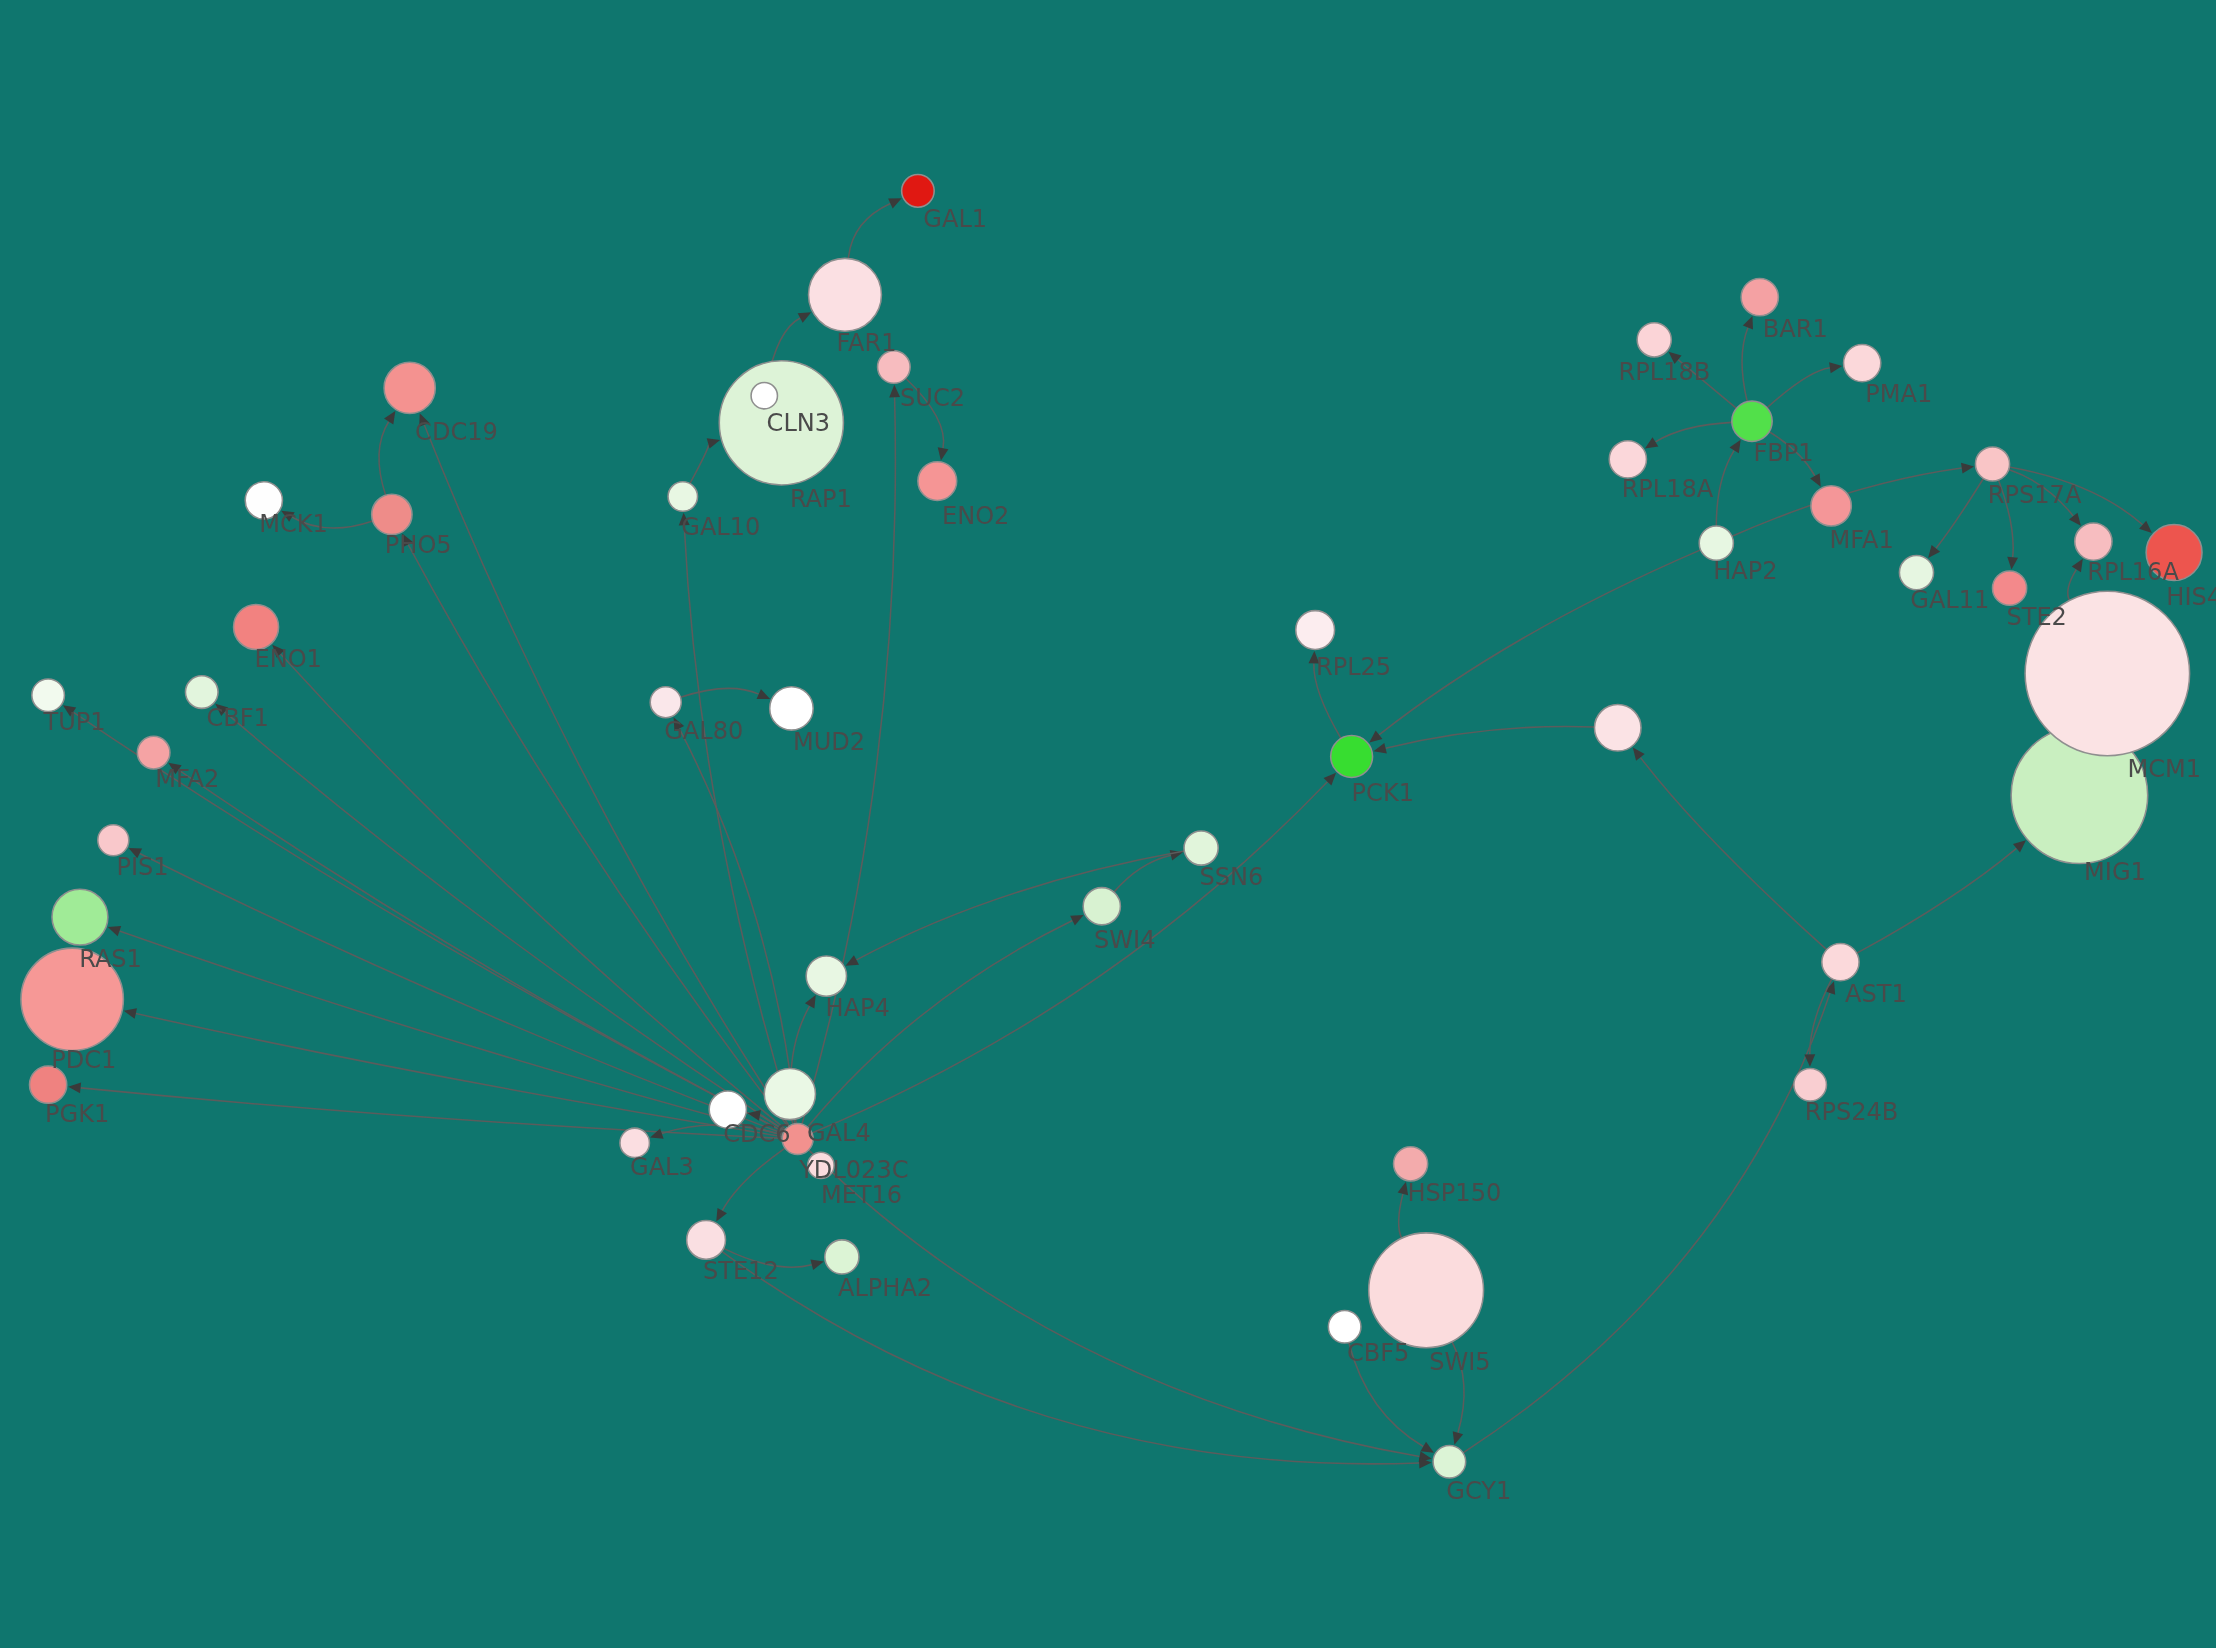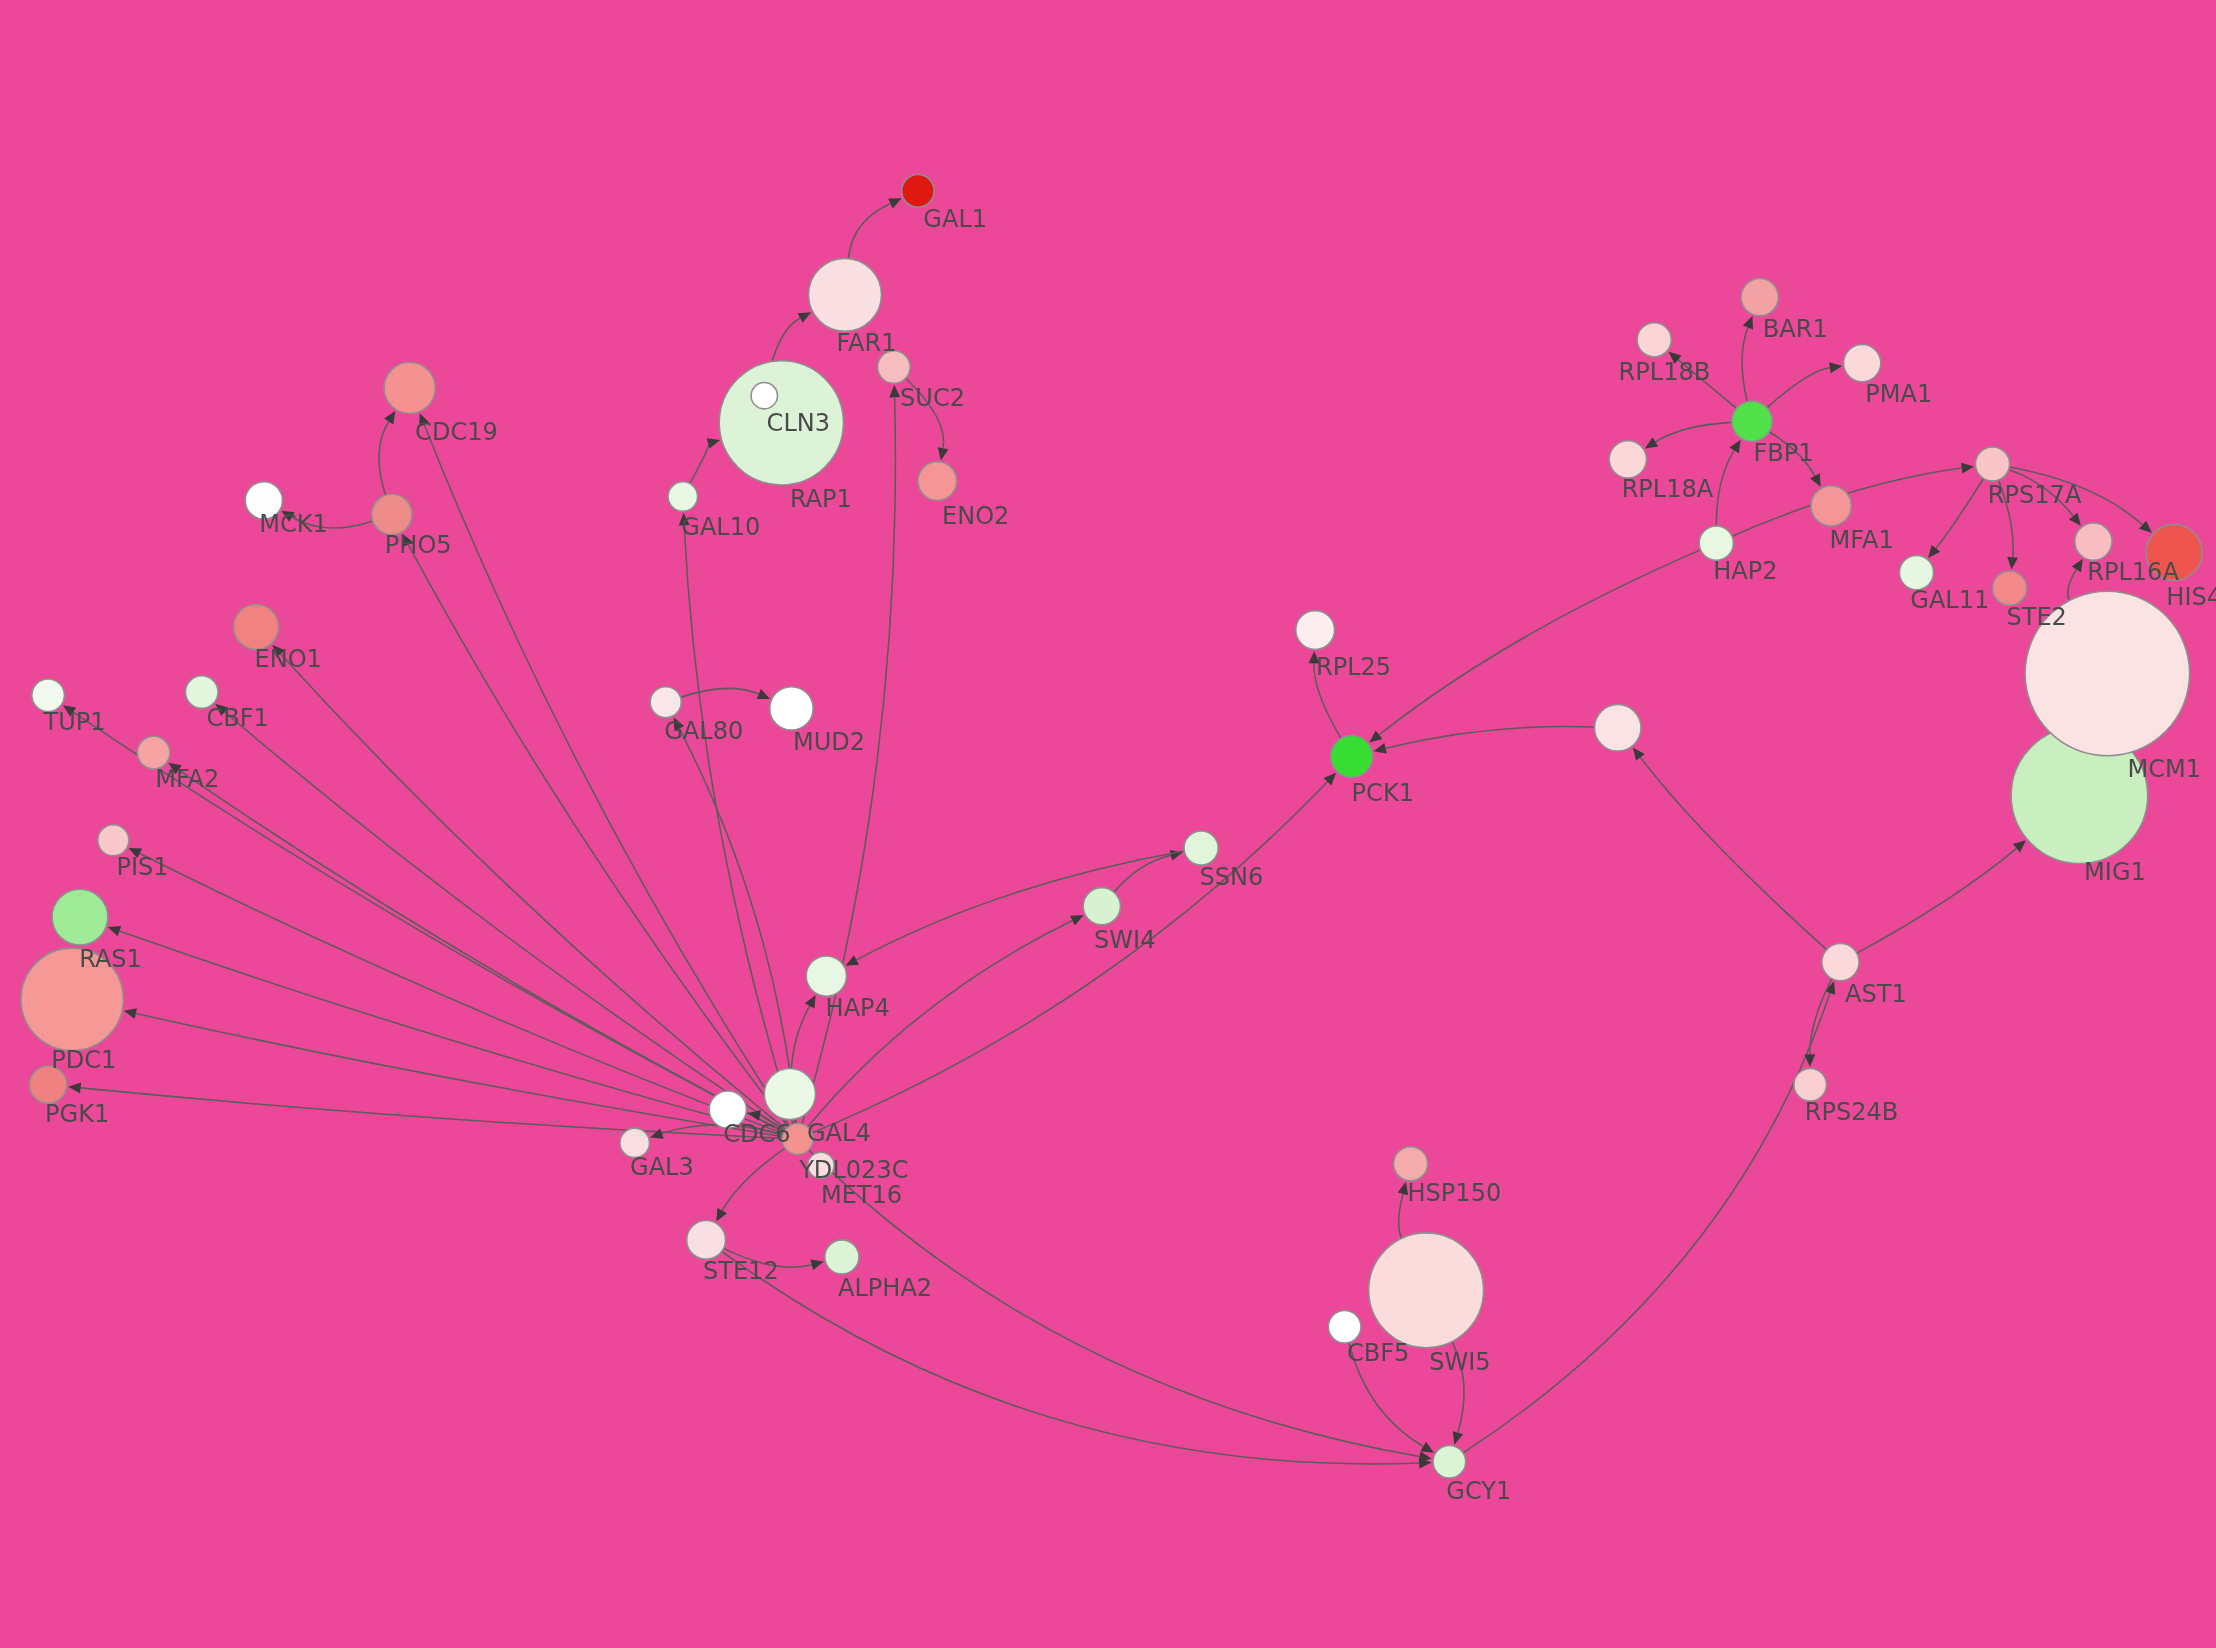--- a/index.html
+++ b/index.html
@@ -4,21 +4,21 @@
 <style>
   html, body {
     margin: 0;
     padding: 0;
     background: #ffffff;
   }
   .viewport {
     width: 2216px;
     height: 1648px;
     position: relative;
-    background: #ec4899;
+    background: #0f766e;
     overflow: hidden;
     text-align: center;
   }
   svg { display: block; }
   .nlabel {
     font-family: "DejaVu Sans", "Liberation Sans", sans-serif;
     font-size: 31px;
     fill: #4a4a4a;
   }
 </style>

